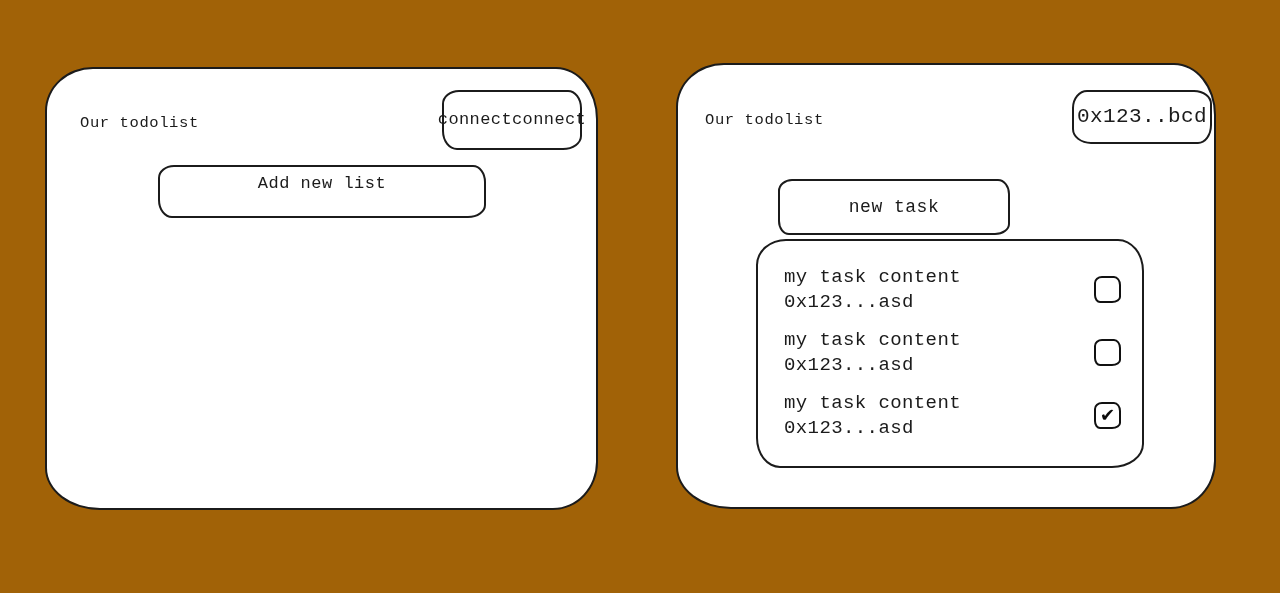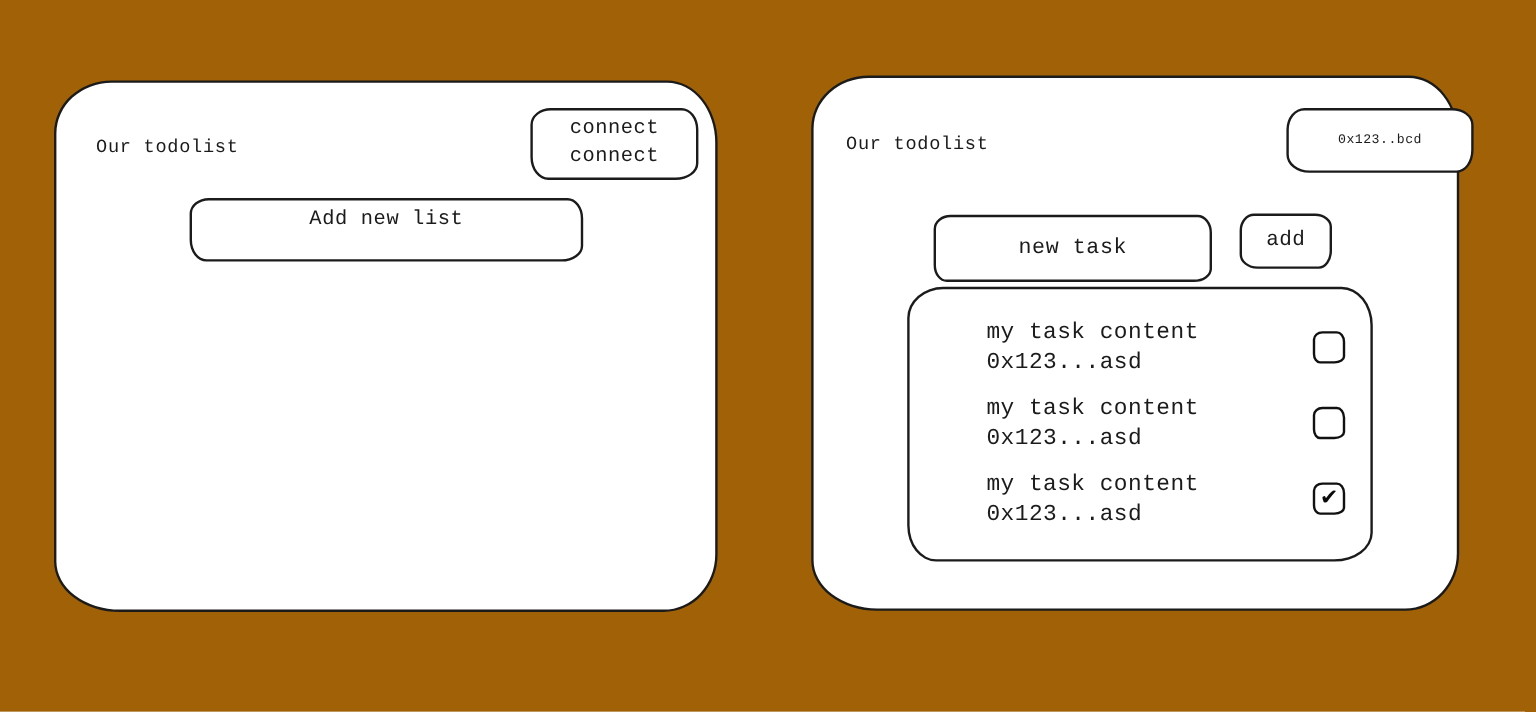--- a/index.html
+++ b/index.html
@@ -30,37 +30,37 @@
     position: absolute;
     font-size: 15.5px;
     letter-spacing: 0.6px;
     white-space: nowrap;
   }
   .panel-left  .panel-title { left: 33px; top: 45px; }
   .panel-right .panel-title { left: 27px; top: 46px; }
 
   .btn {
     position: absolute;
-    display: flex; flex-direction: column;
+    display: flex; 
     align-items: center; justify-content: center;
     text-align: center;
     font-size: 17px;
     letter-spacing: 0.4px;
     line-height: 1.35;
     cursor: pointer;
   }
 
   .connect-wallet {
     left: 395px; top: 21px; width: 140px; height: 60px;
     border-radius: 17px 14px 19px 15px / 14px 18px 14px 19px;
   }
   .wallet-address {
-    left: 394px; top: 25px; width: 156px; height: 54px;
+    left: 394px; top: 25px; width: 140px; height: 54px;
     border-radius: 15px 18px 14px 19px / 18px 14px 19px 15px;
-    font-size: 11px;
+    font-size: 21px;
   }
 
   .add-list-box {
     position: absolute;
     left: 111px; top: 96px; width: 328px; height: 53px;
     border-radius: 16px 13px 18px 14px / 13px 17px 13px 18px;
     text-align: center;
     padding-top: 7px;
     font-size: 17px;
     letter-spacing: 0.5px;
@@ -87,21 +87,21 @@
     left: 78px; top: 174px; width: 388px; height: 229px;
     border-radius: 30px 26px 32px 24px / 26px 32px 24px 30px;
     padding: 17px 20px 0 26px;
     display: flex; flex-direction: column;
   }
   .task-row {
     display: flex; align-items: center; justify-content: space-between;
     height: 63px;
   }
   .task-text { line-height: 25px; font-size: 19px; letter-spacing: 0.4px; }
-  .task-content, .task-address { white-space: nowrap; margin-left: 38px; }
+  .task-content, .task-address { white-space: nowrap; }
 
   .checkbox {
     width: 27px; height: 27px;
     border: 2.5px solid #111;
     border-radius: 8px 7px 9px 6px / 7px 9px 6px 8px;
     background: #fff;
     display: flex; align-items: center; justify-content: center;
     font-size: 21px; font-weight: bold; color: #0a0a0a;
     line-height: 1;
     cursor: pointer;
@@ -130,23 +130,20 @@
     <div class="panel-title">Our todolist</div>
 
     <div class="btn wallet-address sketch">
       <span>0x123..bcd</span>
     </div>
 
     <div class="new-task-box sketch">
       <span>new task</span>
     </div>
 
-    <div class="btn add-btn sketch">
-      <span>add</span>
-    </div>
 
     <div class="task-list sketch">
 
       <div class="task-row">
         <div class="task-text">
           <div class="task-content">my task content</div>
           <div class="task-address">0x123...asd</div>
         </div>
         <div class="checkbox">
           <span></span>

